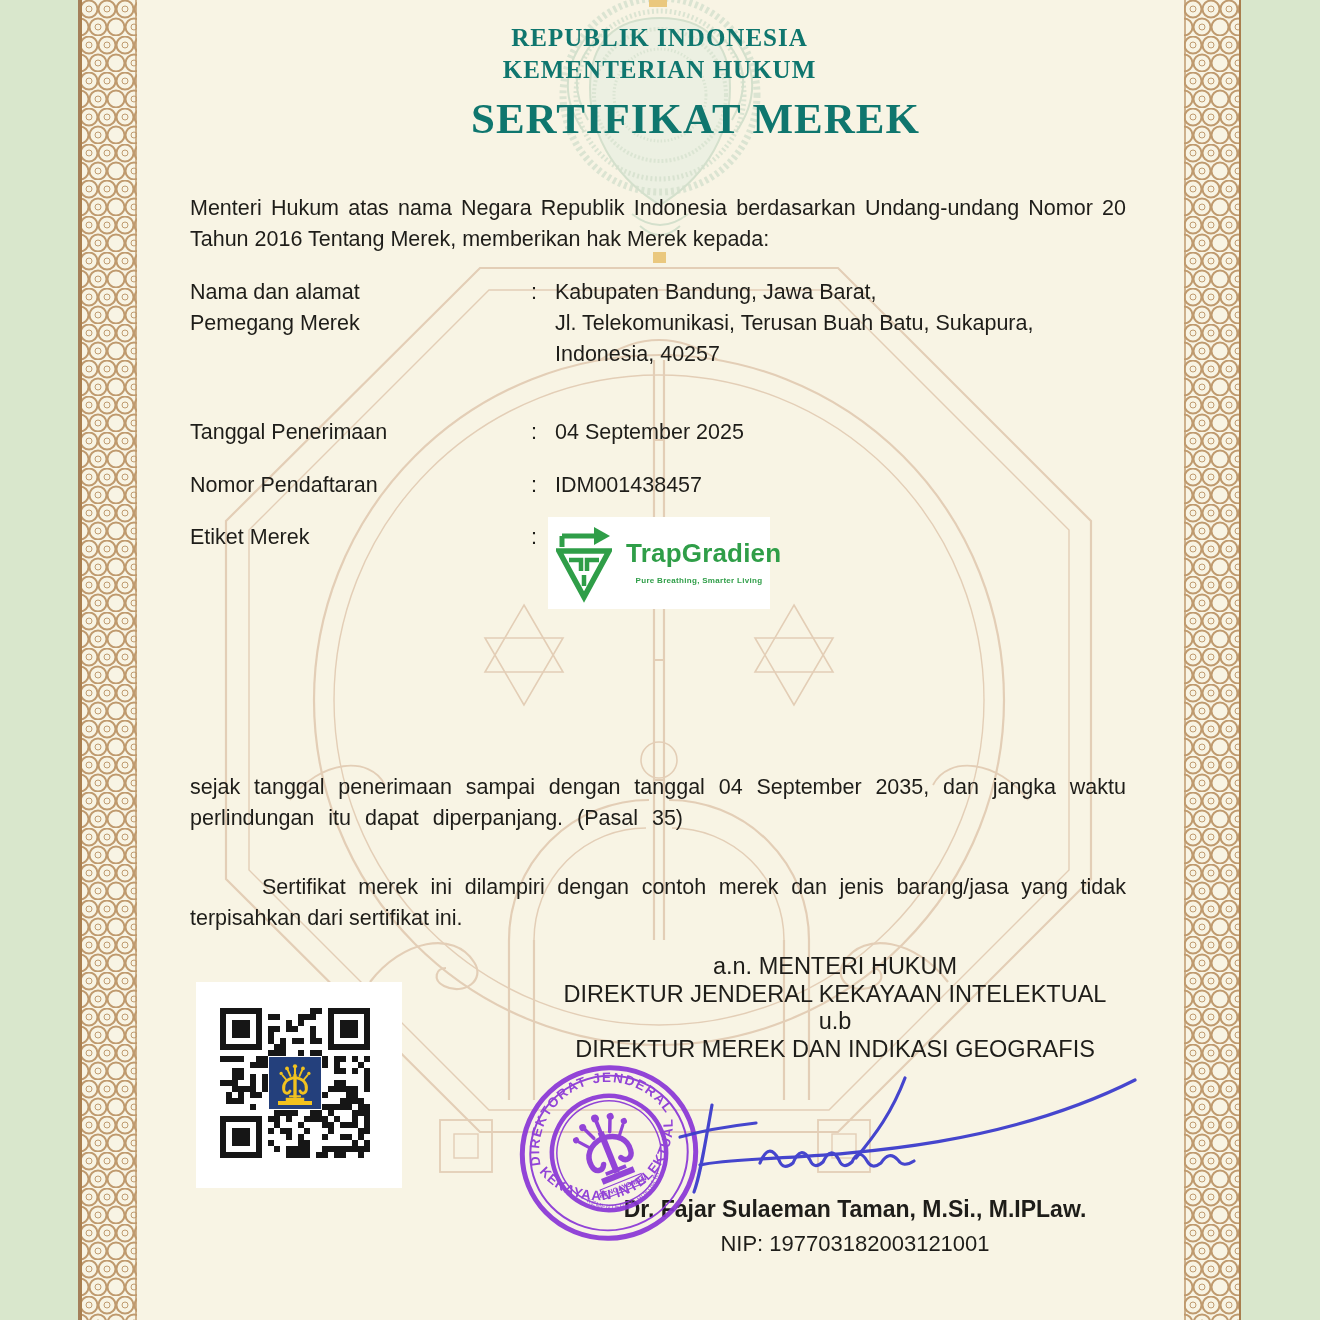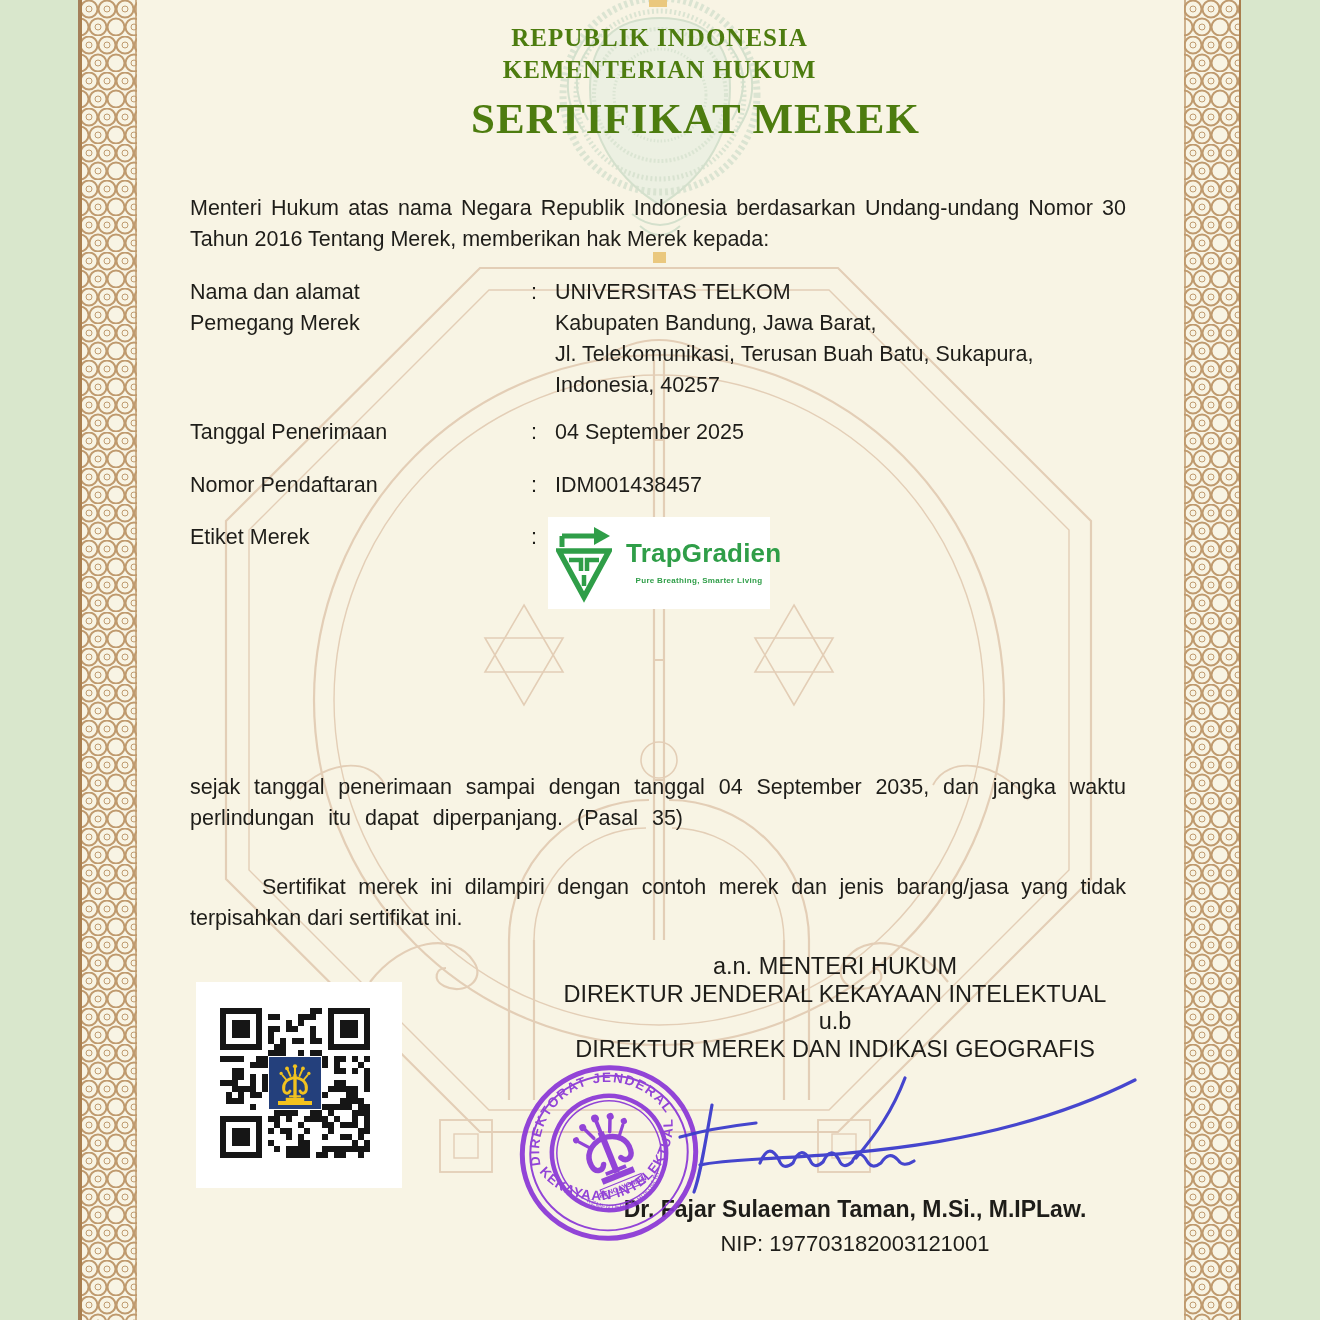--- a/index.html
+++ b/index.html
@@ -2,21 +2,21 @@
 <html><head>
 <meta charset="utf-8">
 <style>
   html,body{margin:0;padding:0;background:#d9e7cc;}
   .page{position:relative;width:1320px;height:1320px;overflow:hidden;
         background:#d9e7cc;font-family:"Liberation Sans",sans-serif;color:#1e1d19;}
   .abs{position:absolute;}
   .sheet{left:78px;top:0;width:1163px;height:1320px;background:#f8f4e4;
          border-left:2px solid #a4805a;border-right:2px solid #ab8a63;box-sizing:border-box;}
   .lace{top:0;height:1320px;width:57px;}
-  .serif{font-family:"Liberation Serif",serif;font-weight:bold;color:#4d7c0f;}
+  .serif{font-family:"Liberation Serif",serif;font-weight:bold;color:#0f766e;}
   .hdr-line{left:78px;width:1163px;text-align:center;font-size:25px;letter-spacing:1px;}
   .doc-title{left:78px;width:1163px;text-align:center;font-size:43px;letter-spacing:1px;margin-left:36px;}
   .body-text{font-size:21.5px;line-height:31px;color:#1e1d19;}
   .para{left:190px;width:936px;}
   .jline{text-align:justify;text-align-last:justify;}
   .wide-last{word-spacing:8px;}
   .indent1{padding-left:72px;box-sizing:border-box;}
   .flabel{left:190px;width:335px;}
   .fcolon{left:531px;width:14px;}
   .fvalue{left:555px;width:575px;}
@@ -122,31 +122,30 @@
     <rect width="57" height="1320" fill="url(#laceP)"></rect>
     <line x1="1" y1="0" x2="1" y2="1320" stroke="#bf9a6e" stroke-width="1.5"></line>
     <line x1="56" y1="0" x2="56" y2="1320" stroke="#a97f4f" stroke-width="2"></line>
   </svg>
 
   <div class="abs serif hdr-line" style="top:24px">REPUBLIK INDONESIA</div>
   <div class="abs serif hdr-line" style="top:56px">KEMENTERIAN HUKUM</div>
   <div class="abs serif doc-title" style="top:94px">SERTIFIKAT MEREK</div>
 
   <div class="abs para body-text" style="top:193px">
-    <div class="jline">Menteri Hukum atas nama Negara Republik Indonesia berdasarkan Undang-undang Nomor 30</div>
+    <div class="jline">Menteri Hukum atas nama Negara Republik Indonesia berdasarkan Undang-undang Nomor 20</div>
     <div>Tahun 2016 Tentang Merek, memberikan hak Merek kepada:</div>
   </div>
 
   <div class="abs flabel body-text" style="top:277px">
     <div>Nama dan alamat</div>
     <div>Pemegang Merek</div>
   </div>
   <div class="abs fcolon body-text" style="top:277px">:</div>
   <div class="abs fvalue body-text" style="top:277px">
-    <div>UNIVERSITAS TELKOM</div>
     <div>Kabupaten Bandung, Jawa Barat,</div>
     <div>Jl. Telekomunikasi, Terusan Buah Batu, Sukapura,</div>
     <div>Indonesia, 40257</div>
   </div>
 
   <div class="abs flabel body-text" style="top:417px">Tanggal Penerimaan</div>
   <div class="abs fcolon body-text" style="top:417px">:</div>
   <div class="abs fvalue body-text" style="top:417px">04 September 2025</div>
 
   <div class="abs flabel body-text" style="top:470px">Nomor Pendaftaran</div>

